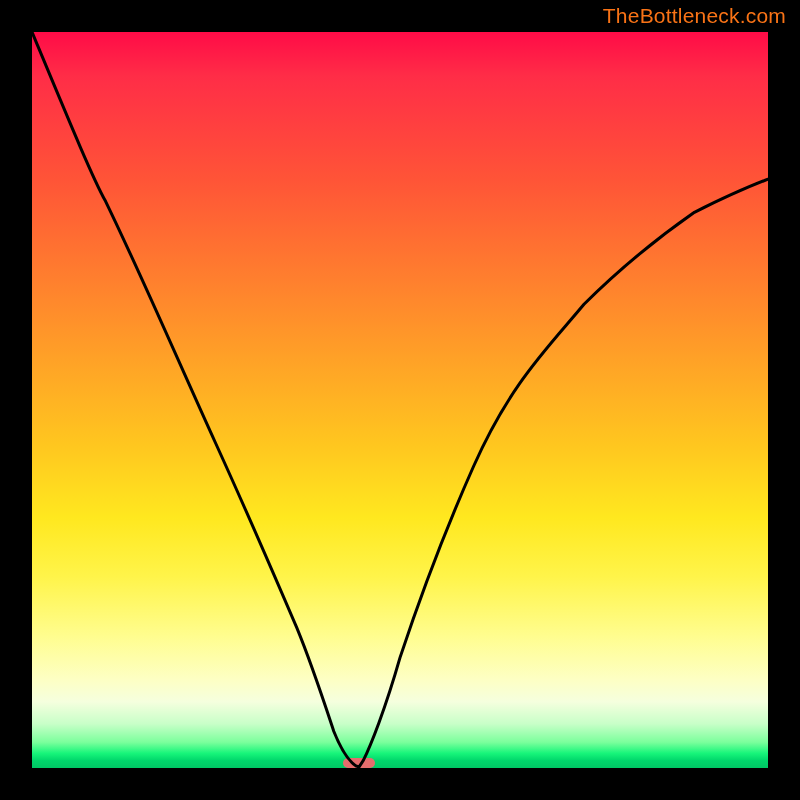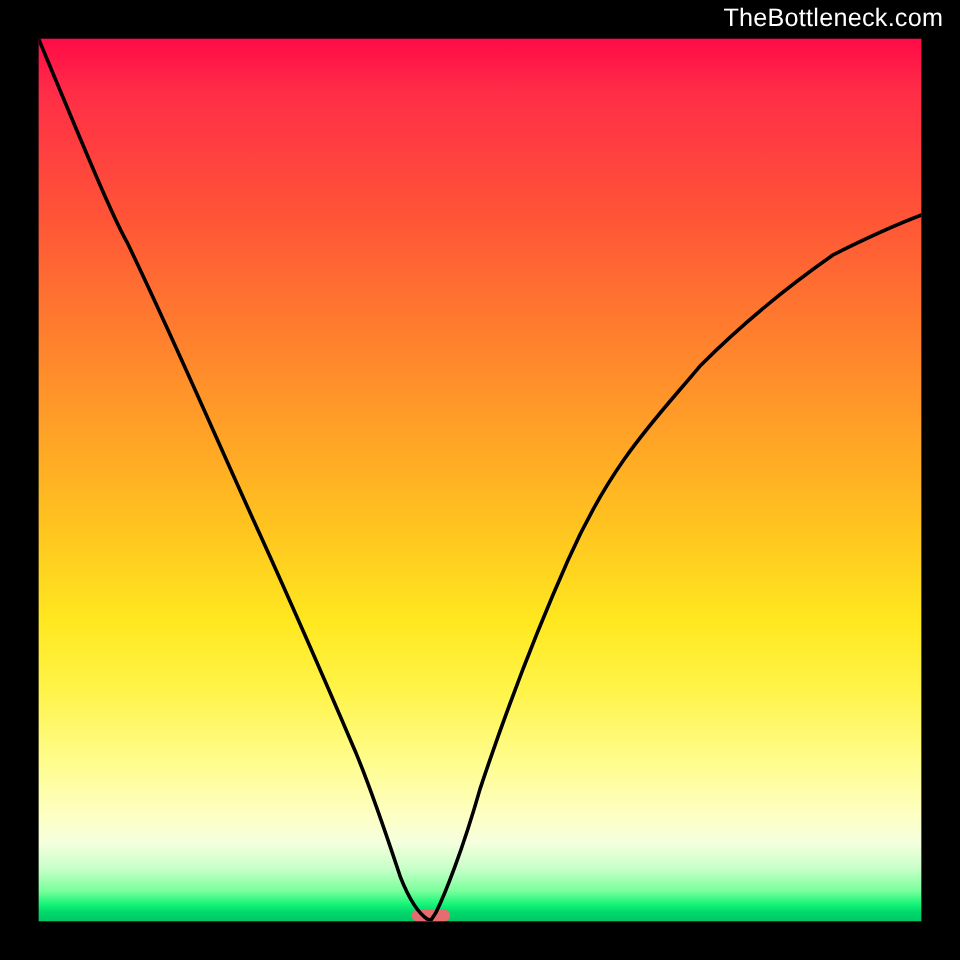--- a/index.html
+++ b/index.html
@@ -52,21 +52,21 @@
     );
   }
   svg.curve {
     position: absolute;
     inset: 0;
   }
   .watermark {
     position: absolute;
     top: 4px;
     right: 14px;
-    color: #ffffff;
+    color: #f97316;
     font-size: 21px;
     letter-spacing: 0.2px;
     font-weight: 400;
     margin-left: 16px;
   }
 </style>
 </head>
 <body>
 
 <div class="frame">

